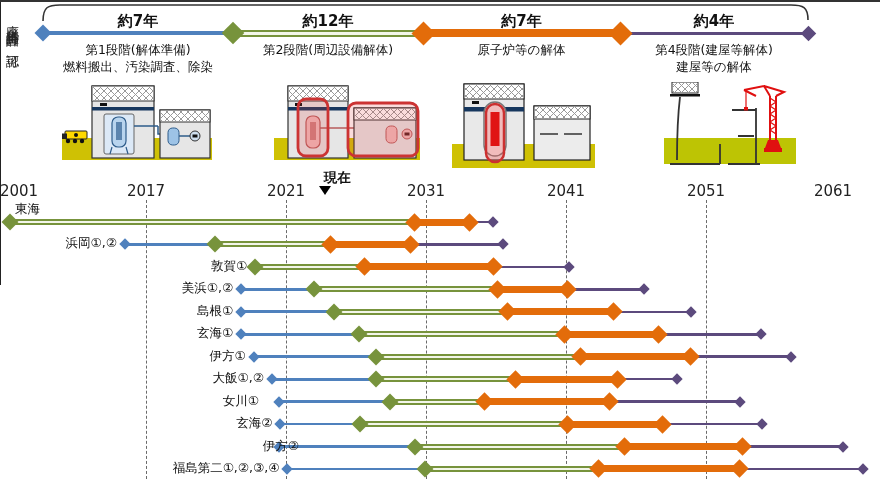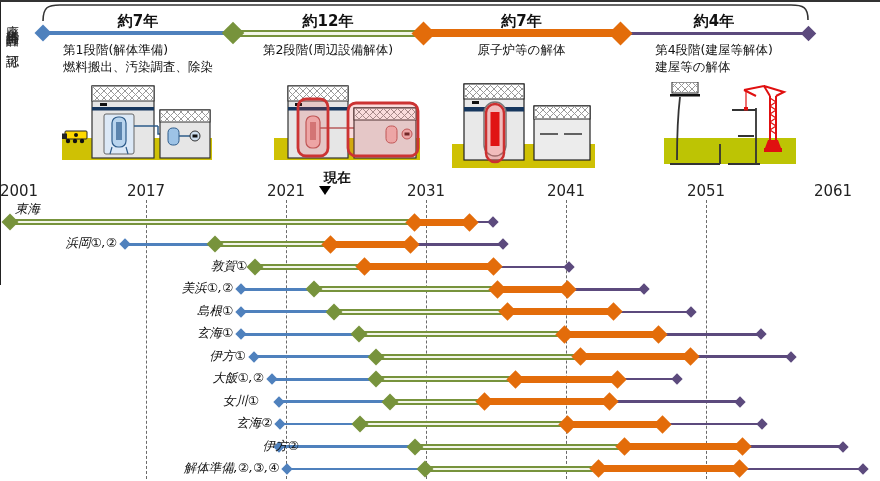--- a/index.html
+++ b/index.html
@@ -12,35 +12,35 @@
   #left-vertical-label{
     position:absolute;left:3px;top:15px;writing-mode:vertical-rl;
     font-size:13px;letter-spacing:2px;color:#222;
   }
   .phase-duration{
     position:absolute;transform:translateX(-50%);font-size:15px;font-weight:600;
     white-space:nowrap;color:#111;
   }
   .phase-title{
     position:absolute;transform:translateX(-50%);font-size:12.5px;line-height:1.35;
-    white-space:nowrap;color:#111;
+    text-align:center;white-space:nowrap;color:#111;
   }
   .seg{position:absolute;}
   .seg-blue{background:#4f81bd;}
   .seg-orange{background:#e36c0a;border-radius:1px;}
   .seg-purple{background:#5c4a7d;}
   .seg-green{background:#f3f6e9;border-top:2px solid #77933c;border-bottom:2px solid #77933c;box-sizing:border-box;}
   .diamond{position:absolute;transform:rotate(45deg);}
   
   .axis-year{position:absolute;transform:translateX(-50%);font-size:15px;color:#222;white-space:nowrap;}
   .gridline{position:absolute;width:0;border-left:1.6px dashed #6a6a6a;}
   #now-label{position:absolute;transform:translateX(-50%);font-size:13.5px;font-weight:600;color:#111;white-space:nowrap;}
   #now-triangle{position:absolute;width:0;height:0;border-left:6px solid transparent;
     border-right:6px solid transparent;border-top:9px solid #000;transform:translateX(-50%);}
-  .row-label{position:absolute;font-size:12.5px;white-space:nowrap;color:#111;font-style:italic;}
+  .row-label{position:absolute;font-size:12.5px;white-space:nowrap;color:#111;}
   .row-label.r{transform:translateX(-100%);}
   svg{display:block;}
 </style>
 </head>
 <body>
 
 <div id="stage">
 
   <div id="left-vertical-label">廃止措置計画の認可</div>
 
@@ -347,17 +347,17 @@
       <div>
         <div class="seg seg-blue" style="left: 287.4px; width: 137.2px; top: 467.55px; height: 2.8px; background: rgb(79, 129, 189);"></div>
         <div class="seg seg-green" style="left: 424.6px; width: 173.6px; top: 465.95px; height: 6px;"></div>
         <div class="seg seg-purple" style="left: 739.6px; width: 123.2px; top: 467.7px; height: 2.5px; background: rgb(92, 74, 125);"></div>
         <div class="seg seg-orange" style="left: 598.2px; width: 141.4px; top: 465.45px; height: 7px; background: rgb(227, 108, 10);"></div>
         <div class="diamond" style="left: 283.4px; top: 464.95px; width: 8px; height: 8px; background: rgb(79, 129, 189);"></div>
         <div class="diamond" style="left: 418.6px; top: 462.95px; width: 12px; height: 12px; background: rgb(119, 147, 60);"></div>
         <div class="diamond" style="left: 591.7px; top: 462.45px; width: 13px; height: 13px; background: rgb(227, 108, 10);"></div>
         <div class="diamond" style="left: 733.1px; top: 462.45px; width: 13px; height: 13px; background: rgb(227, 108, 10);"></div>
         <div class="diamond" style="left: 858.8px; top: 464.95px; width: 8px; height: 8px; background: rgb(92, 74, 125);"></div>
-        <div class="row-label r" style="left: 279.4px; top: 459.95px;">解体準備,②,③,④</div>
+        <div class="row-label r" style="left: 279.4px; top: 459.95px;">福島第二①,②,③,④</div>
       </div>
     </div>
 
 </div>
 
 </body></html>

